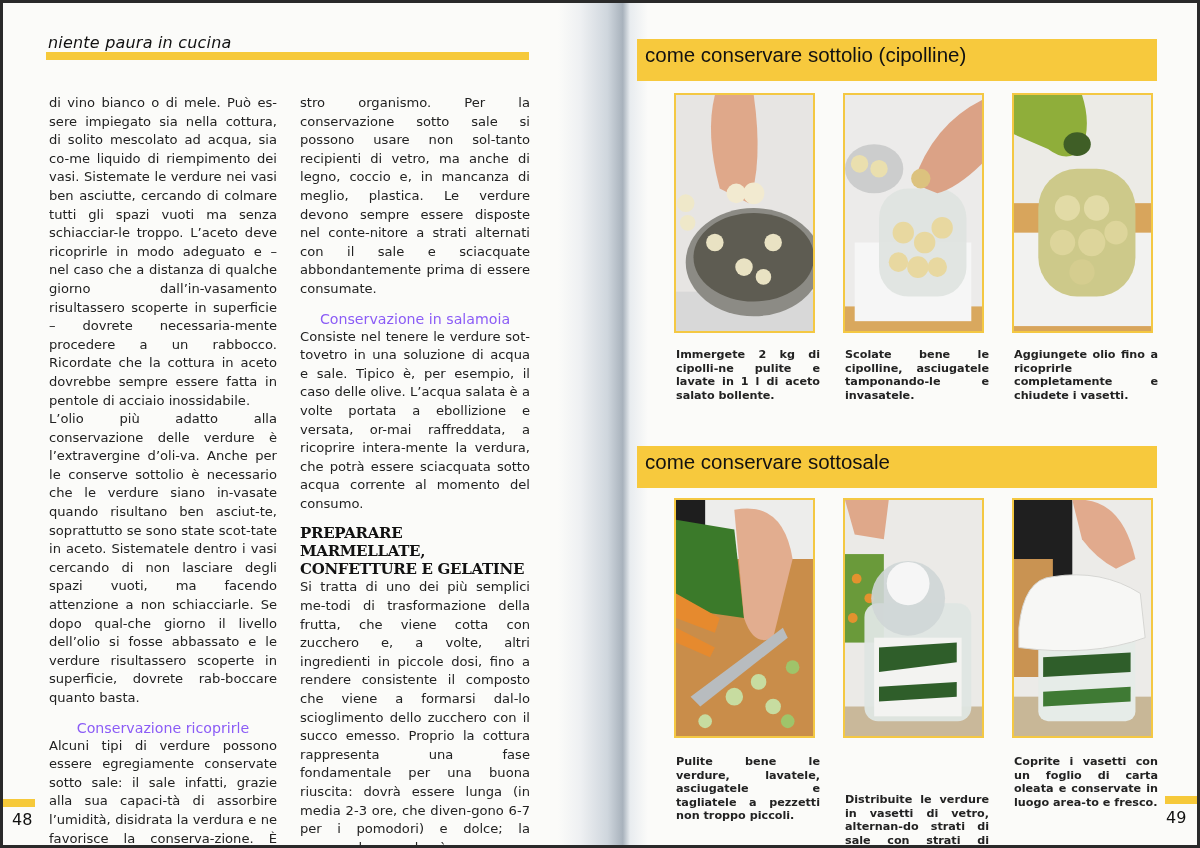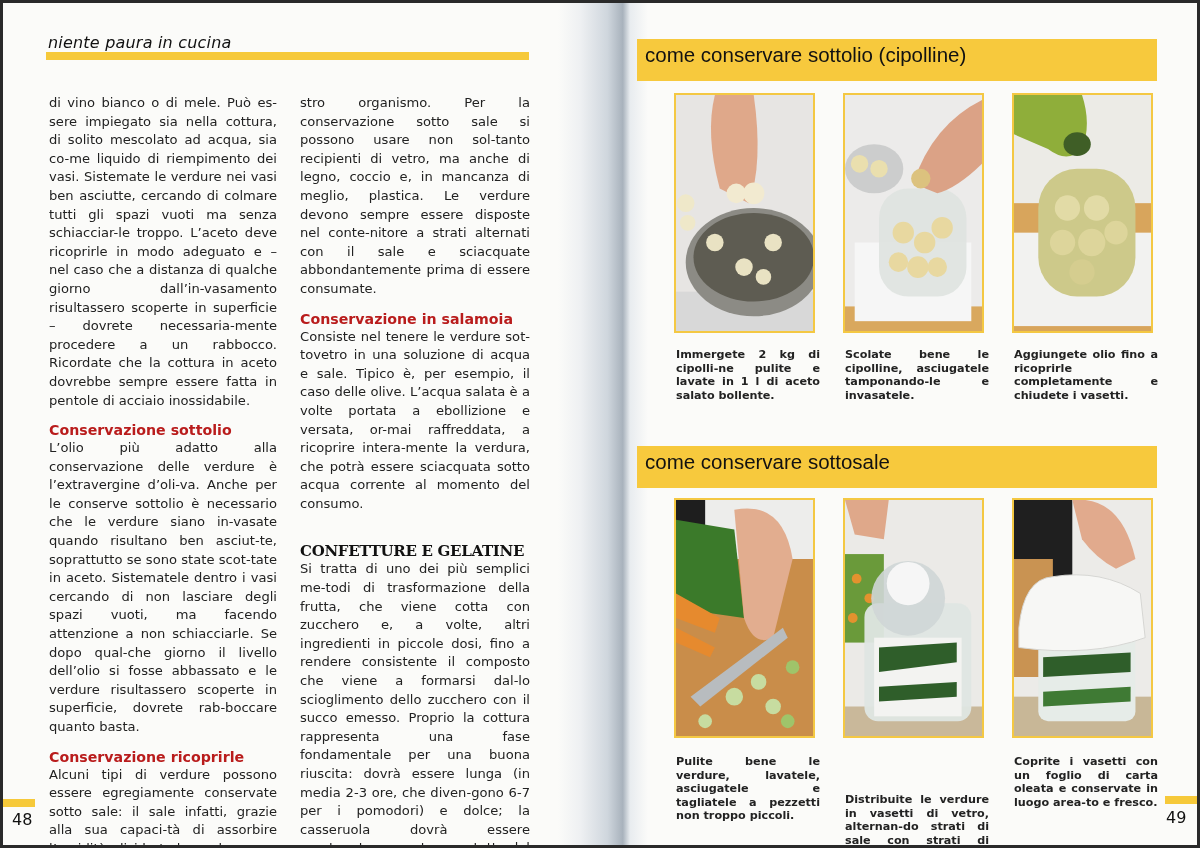--- a/index.html
+++ b/index.html
@@ -8,21 +8,21 @@
   .page{position:absolute;top:0;height:842px;padding-left:44px;}
   .left{left:0;width:570px;}
   .gutter{position:absolute;left:555px;top:0;width:90px;height:842px;
     background:linear-gradient(to right,#fbfbf9 0%,#eef0f2 25%,#cfd6dd 55%,#a8b2bc 72%,#e8ecef 80%,#fbfbf9 100%);}
   .running-head{position:absolute;left:45px;top:30px;font-family:"DejaVu Sans",sans-serif;font-style:italic;font-size:16px;color:#111;letter-spacing:0.2px;}
   .head-bar{position:absolute;left:43px;top:49px;width:483px;height:8px;background:#f6c93a;}
   .col{position:absolute;font-family:"DejaVu Sans",sans-serif;font-size:13.1px;line-height:18.6px;color:#222;text-align:justify;}
   .col1{left:46px;top:91px;width:228px;}
   .col2{left:297px;top:91px;width:230px;}
   .col p{margin:0;hyphens:manual;}
-  .col h3{margin:11px 0 0 0;font-size:14.2px;line-height:18px;font-weight:bold;color:#b91c1c;text-align:left;}
+  .col h3{margin:11px 0 0 0;font-size:14.2px;line-height:18px;font-weight:normal;color:#8b5cf6;text-align:center;}
   .col h2{margin:11px 0 0 0;font-family:"DejaVu Serif",serif;font-size:15px;line-height:18px;font-weight:bold;color:#111;text-align:left;letter-spacing:-0.3px;}
   .pagenum-bar{position:absolute;width:32px;height:8px;background:#f6c93a;}
   .pagenum{position:absolute;font-family:"DejaVu Sans",sans-serif;font-size:16px;color:#111;}
   .section-banner{position:absolute;left:634px;width:520px;height:42px;background:#f7c93d;}
   .section-banner span{position:absolute;left:8px;top:4px;font-family:"Liberation Sans",sans-serif;font-size:20.5px;color:#111;white-space:nowrap;}
   .photo{position:absolute;width:141px;height:240px;border:2px solid #f4c843;box-sizing:border-box;overflow:hidden;}
   .caption{position:absolute;width:144px;font-family:"DejaVu Sans",sans-serif;font-size:11.2px;line-height:13.6px;color:#222;text-align:justify;font-weight:bold;}
   .photo svg{display:block;width:100%;height:100%;}
 </style>
 </head>
@@ -31,32 +31,31 @@
 <div class="spread">
 
   <div class="gutter"></div>
 
   <div class="page left">
     <div class="running-head">niente paura in cucina</div>
     <div class="head-bar"></div>
 
     <div class="col col1">
       <p>di vino bianco o di mele. Può es-sere impiegato sia nella cottura, di solito mescolato ad acqua, sia co-me liquido di riempimento dei vasi. Sistemate le verdure nei vasi ben asciutte, cercando di colmare tutti gli spazi vuoti ma senza schiacciar-le troppo. L’aceto deve ricoprirle in modo adeguato e – nel caso che a distanza di qualche giorno dall’in-vasamento risultassero scoperte in superficie – dovrete necessaria-mente procedere a un rabbocco. Ricordate che la cottura in aceto dovrebbe sempre essere fatta in pentole di acciaio inossidabile.</p>
-      <h3>Conservazione sottolio</h3>
       <p>L’olio più adatto alla conservazione delle verdure è l’extravergine d’oli-va. Anche per le conserve sottolio è necessario che le verdure siano in-vasate quando risultano ben asciut-te, soprattutto se sono state scot-tate in aceto. Sistematele dentro i vasi cercando di non lasciare degli spazi vuoti, ma facendo attenzione a non schiacciarle. Se dopo qual-che giorno il livello dell’olio si fosse abbassato e le verdure risultassero scoperte in superficie, dovrete rab-boccare quanto basta.</p>
       <h3>Conservazione ricoprirle</h3>
       <p>Alcuni tipi di verdure possono essere egregiamente conservate sotto sale: il sale infatti, grazie alla sua capaci-tà di assorbire l’umidità, disidrata la verdura e ne favorisce la conserva-zione. È preferibile utilizzare il sale marino non raffinato, perché ricco di diversi elementi indispensabili al no-</p>
     </div>
 
     <div class="col col2">
       <p>stro organismo. Per la conservazione sotto sale si possono usare non sol-tanto recipienti di vetro, ma anche di legno, coccio e, in mancanza di meglio, plastica. Le verdure devono sempre essere disposte nel conte-nitore a strati alternati con il sale e sciacquate abbondantemente prima di essere consumate.</p>
       <h3>Conservazione in salamoia</h3>
       <p>Consiste nel tenere le verdure sot-tovetro in una soluzione di acqua e sale. Tipico è, per esempio, il caso delle olive. L’acqua salata è a volte portata a ebollizione e versata, or-mai raffreddata, a ricoprire intera-mente la verdura, che potrà essere sciacquata sotto acqua corrente al momento del consumo.</p>
       <h2>
-        <br>
+        <span>PREPARARE MARMELLATE,</span><br>
         <span>CONFETTURE E GELATINE</span>
       </h2>
       <p>Si tratta di uno dei più semplici me-todi di trasformazione della frutta, che viene cotta con zucchero e, a volte, altri ingredienti in piccole dosi, fino a rendere consistente il composto che viene a formarsi dal-lo scioglimento dello zucchero con il succo emesso. Proprio la cottura rappresenta una fase fondamentale per una buona riuscita: dovrà essere lunga (in media 2-3 ore, che diven-gono 6-7 per i pomodori) e dolce; la casseruola dovrà essere mantenuta scoperta e protetta dal fuoco con una retina frangifiamma; ricordate di mescolare il contenuto in conti-nuazione: solo così si escluderanno muffe e fermentazioni. Se la frutta è poco acida, si corre il rischio che lo</p>
     </div>
 
     <div class="pagenum-bar" style="left:0;top:796px;"></div>
     <div class="pagenum" style="left:9px;top:807px;">48</div>
   </div>
 
   <div class="section-banner" style="top:36px;">

